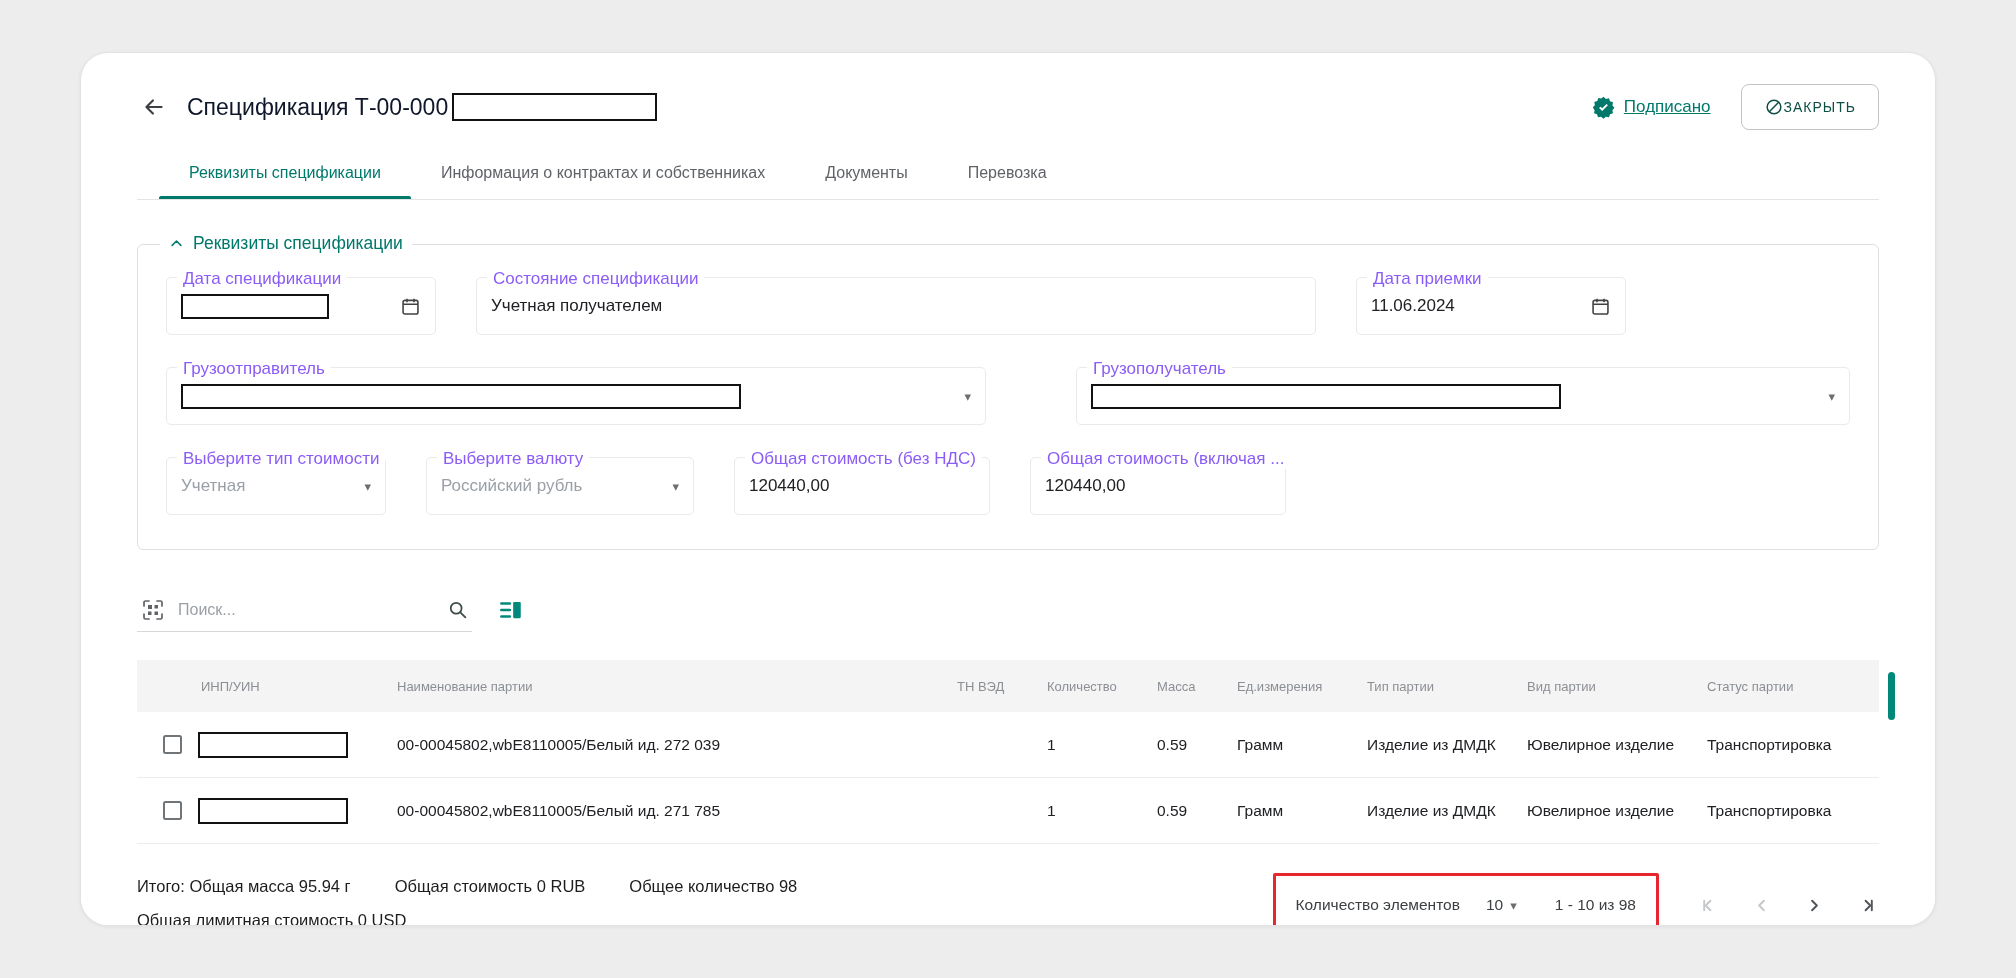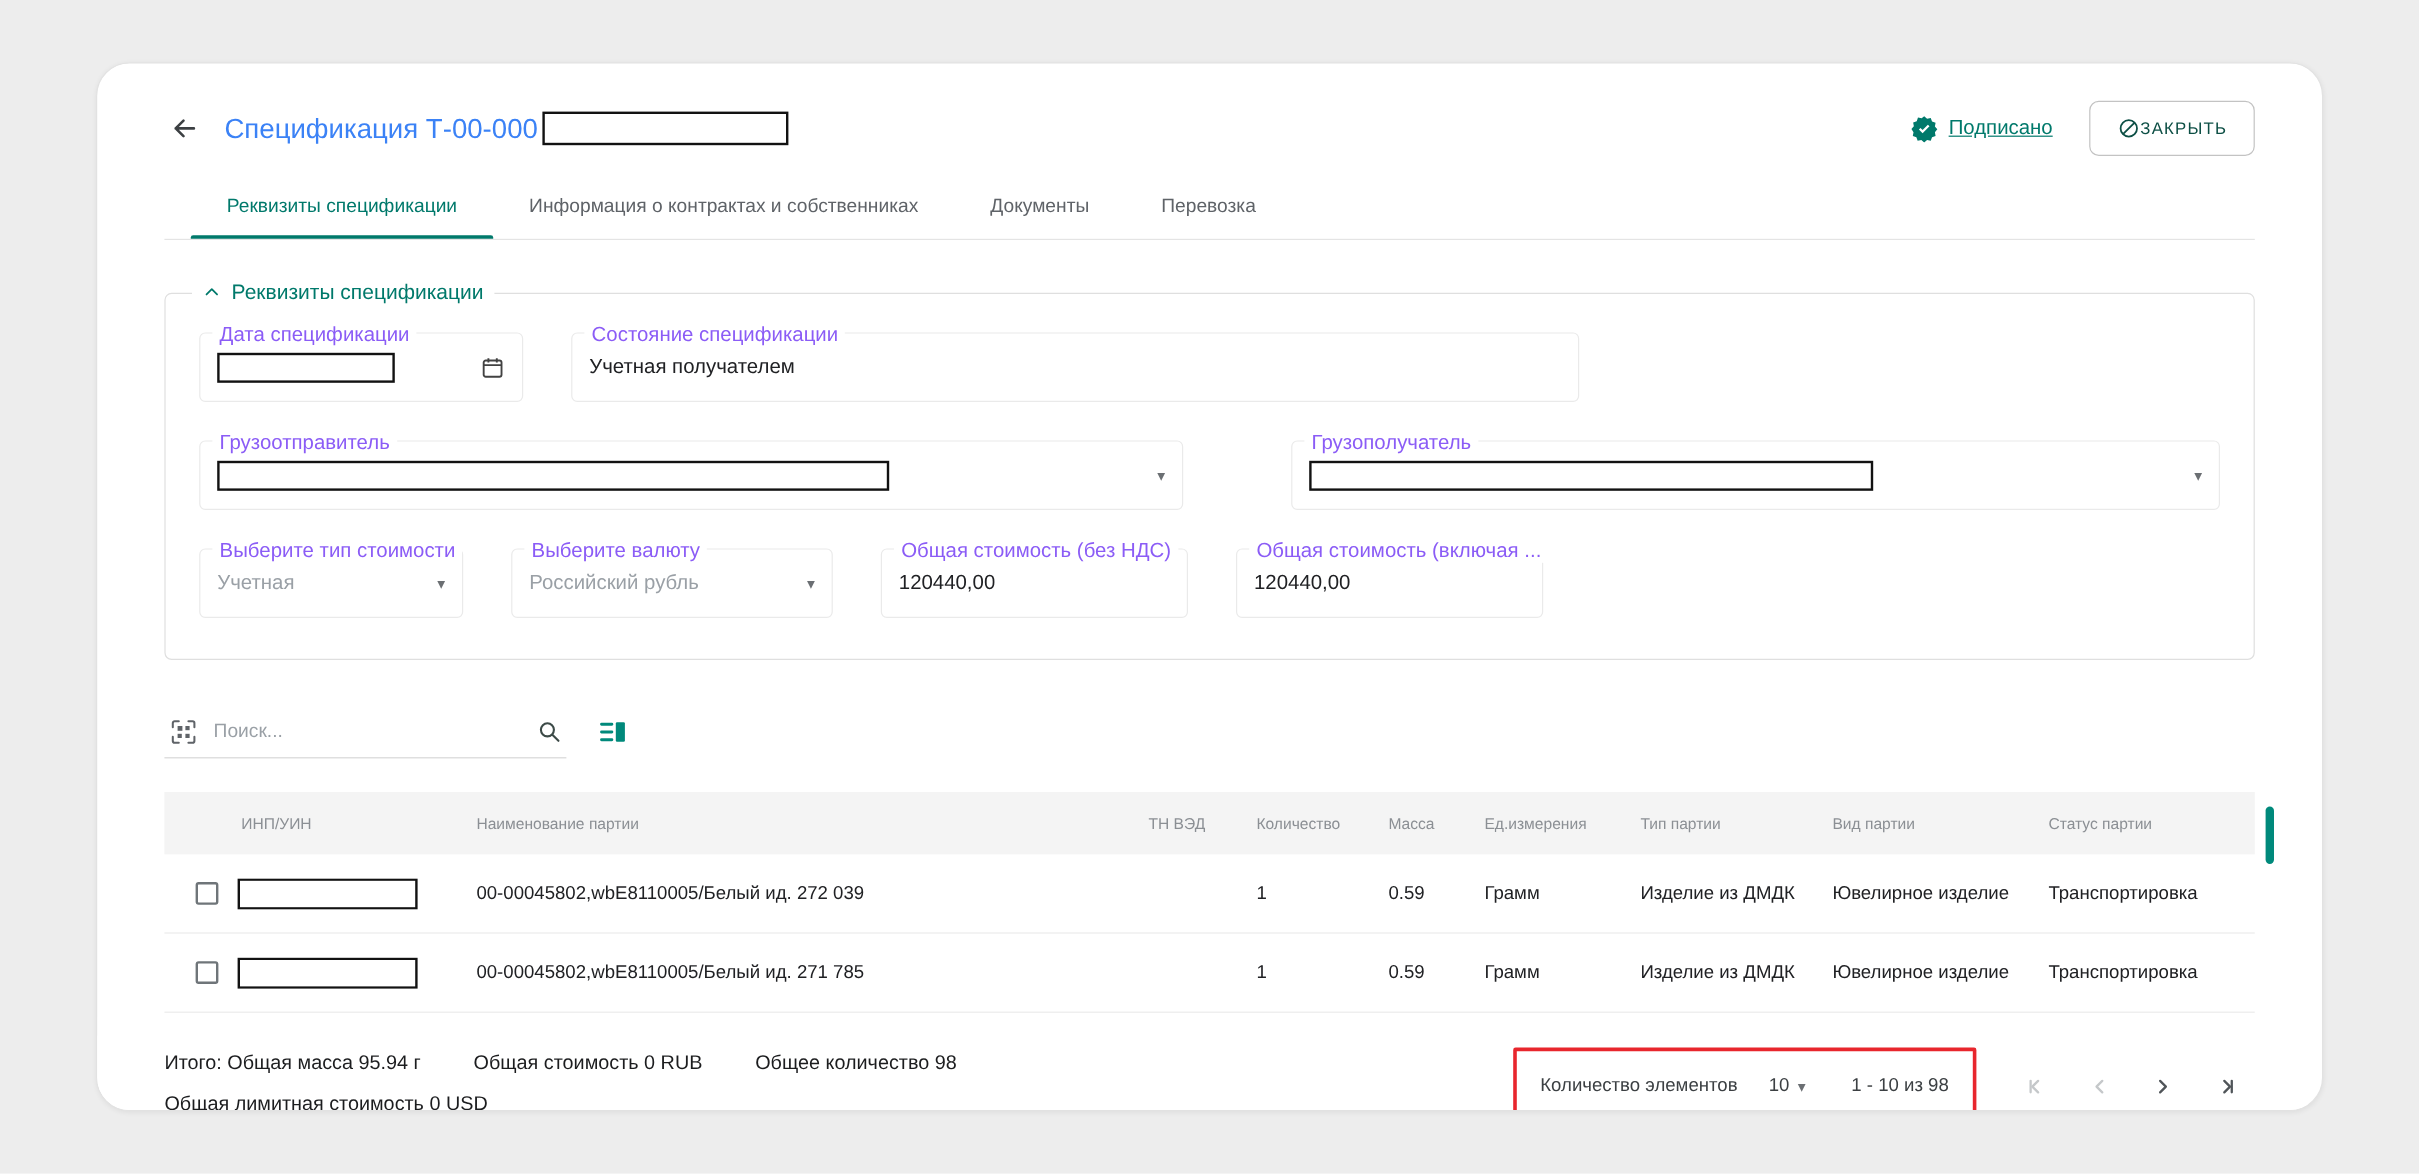--- a/index.html
+++ b/index.html
@@ -16,21 +16,21 @@
     position:absolute; left:80px; top:52px; width:1856px; height:874px;
     background:#fff; border:1px solid #e2e2e2; border-radius:28px;
     box-shadow:0 1px 4px rgba(0,0,0,.06);
     overflow:hidden;
   }
   .content { padding:0 56px; position:relative; height:100%; }
 
   
   .hdr { display:flex; align-items:center; margin-top:34px; height:40px; }
   .back-btn { width:34px; height:34px; display:flex; align-items:center; justify-content:center; cursor:pointer; margin-right:16px; }
-  .page-title { font-size:23px; font-weight:500; color:#3b82f6; display:flex; align-items:center; }
+  .page-title { font-size:23px; font-weight:500; color:#0f172a; display:flex; align-items:center; }
   .redact { background:#fff; border:2px solid #121212; display:inline-block; }
   .redact-title { width:205px; height:28px; margin-left:4px; }
   .hdr-right { margin-left:auto; display:flex; align-items:center; gap:30px; }
   .signed { display:flex; align-items:center; gap:9px; color:var(--accent,#00796B); font-size:17px; cursor:pointer; }
   .signed .lbl { text-decoration:underline; }
   .btn {
     height:46px; background:#fff; border:1px solid #c3c3c3; border-radius:8px;
     display:flex; align-items:center; gap:0; padding:0 22px;
     font-family:"Liberation Sans", sans-serif;
     font-size:14px; font-weight:500; letter-spacing:1px; color:#0d4f45; cursor:pointer;
@@ -71,21 +71,21 @@
   .thead .hc { padding-left:10px; white-space:nowrap; }
   .thead .hc1 { padding-left:64px; }
   .trow { height:66px; border-bottom:1px solid #ececec; font-size:15.5px; color:#202124; }
   .trow .cell { padding-left:10px; white-space:nowrap; overflow:hidden; }
   .trow .c1 { display:flex; align-items:center; gap:16px; padding-left:26px; }
   .cb { appearance:none; -webkit-appearance:none; width:19px; height:19px; border:2px solid #6f7579; border-radius:2.5px; background:#fff; margin:0; cursor:pointer; flex:0 0 auto; }
   .redact-row { width:150px; height:26px; }
   .vscroll { position:absolute; right:-16px; top:12px; width:7px; height:48px; border-radius:4px; background:var(--scrollbar-green,#00897B); cursor:grab; }
 
   
-  .footer { position:absolute; left:0; right:12px; bottom:0; height:96px; background:#fff; padding:14px 56px 0; z-index:5; }
+  .footer { position:absolute; left:0; right:0; bottom:0; height:96px; background:#fff; padding:14px 56px 0; z-index:5; }
   .totals1 { display:flex; gap:44px; font-size:16.5px; font-weight:500; color:#1c1d1f; }
   .totals2 { margin-top:15px; font-size:16.5px; font-weight:500; color:#1c1d1f; }
   .pager { position:absolute; top:10px; right:56px; display:flex; align-items:center; gap:38px; }
   .red-box { border:3px solid var(--annotation-red,#E8262D); height:64px; display:flex; align-items:center; gap:26px; padding:0 20px; border-radius:2px; }
   .pager-lbl { font-size:15.5px; color:#3c4043; white-space:nowrap; }
   .size-sel { display:flex; align-items:center; gap:7px; font-size:15.5px; color:#3c4043; cursor:pointer; }
   .range { font-size:15.5px; color:#3c4043; margin-left:12px; white-space:nowrap; }
   .nav { display:flex; align-items:center; gap:30px; height:64px; }
   .nav .nbtn { display:flex; cursor:pointer; }
 </style>
@@ -153,20 +153,29 @@
           <span class="redact redact-f" style="width:148px"></span>
           <span class="sp"></span>
           <svg width="21" height="21" viewBox="0 0 24 24" fill="none" stroke="#424242" stroke-width="1.8">
               <rect x="3.5" y="5" width="17" height="15.5" rx="2"></rect>
               <path d="M3.5 9.5h17M8 3v4M16 3v4"></path>
             </svg>
         </div>
         <div class="fld" style="width:840px">
           <label>Состояние спецификации</label>
           <span class="val">Учетная получателем</span>
+        </div>
+        <div class="fld" style="width:270px">
+          <label>Дата приемки</label>
+          <span class="val">11.06.2024</span>
+          <span class="sp"></span>
+          <svg width="21" height="21" viewBox="0 0 24 24" fill="none" stroke="#424242" stroke-width="1.8">
+              <rect x="3.5" y="5" width="17" height="15.5" rx="2"></rect>
+              <path d="M3.5 9.5h17M8 3v4M16 3v4"></path>
+            </svg>
         </div>
       </div>
 
       <div class="frow">
         <div class="fld" style="width:820px">
           <label>Грузоотправитель</label>
           <span class="redact redact-f" style="width:560px"></span>
           <span class="sp"></span>
           <span class="caret">▾</span>
         </div>

